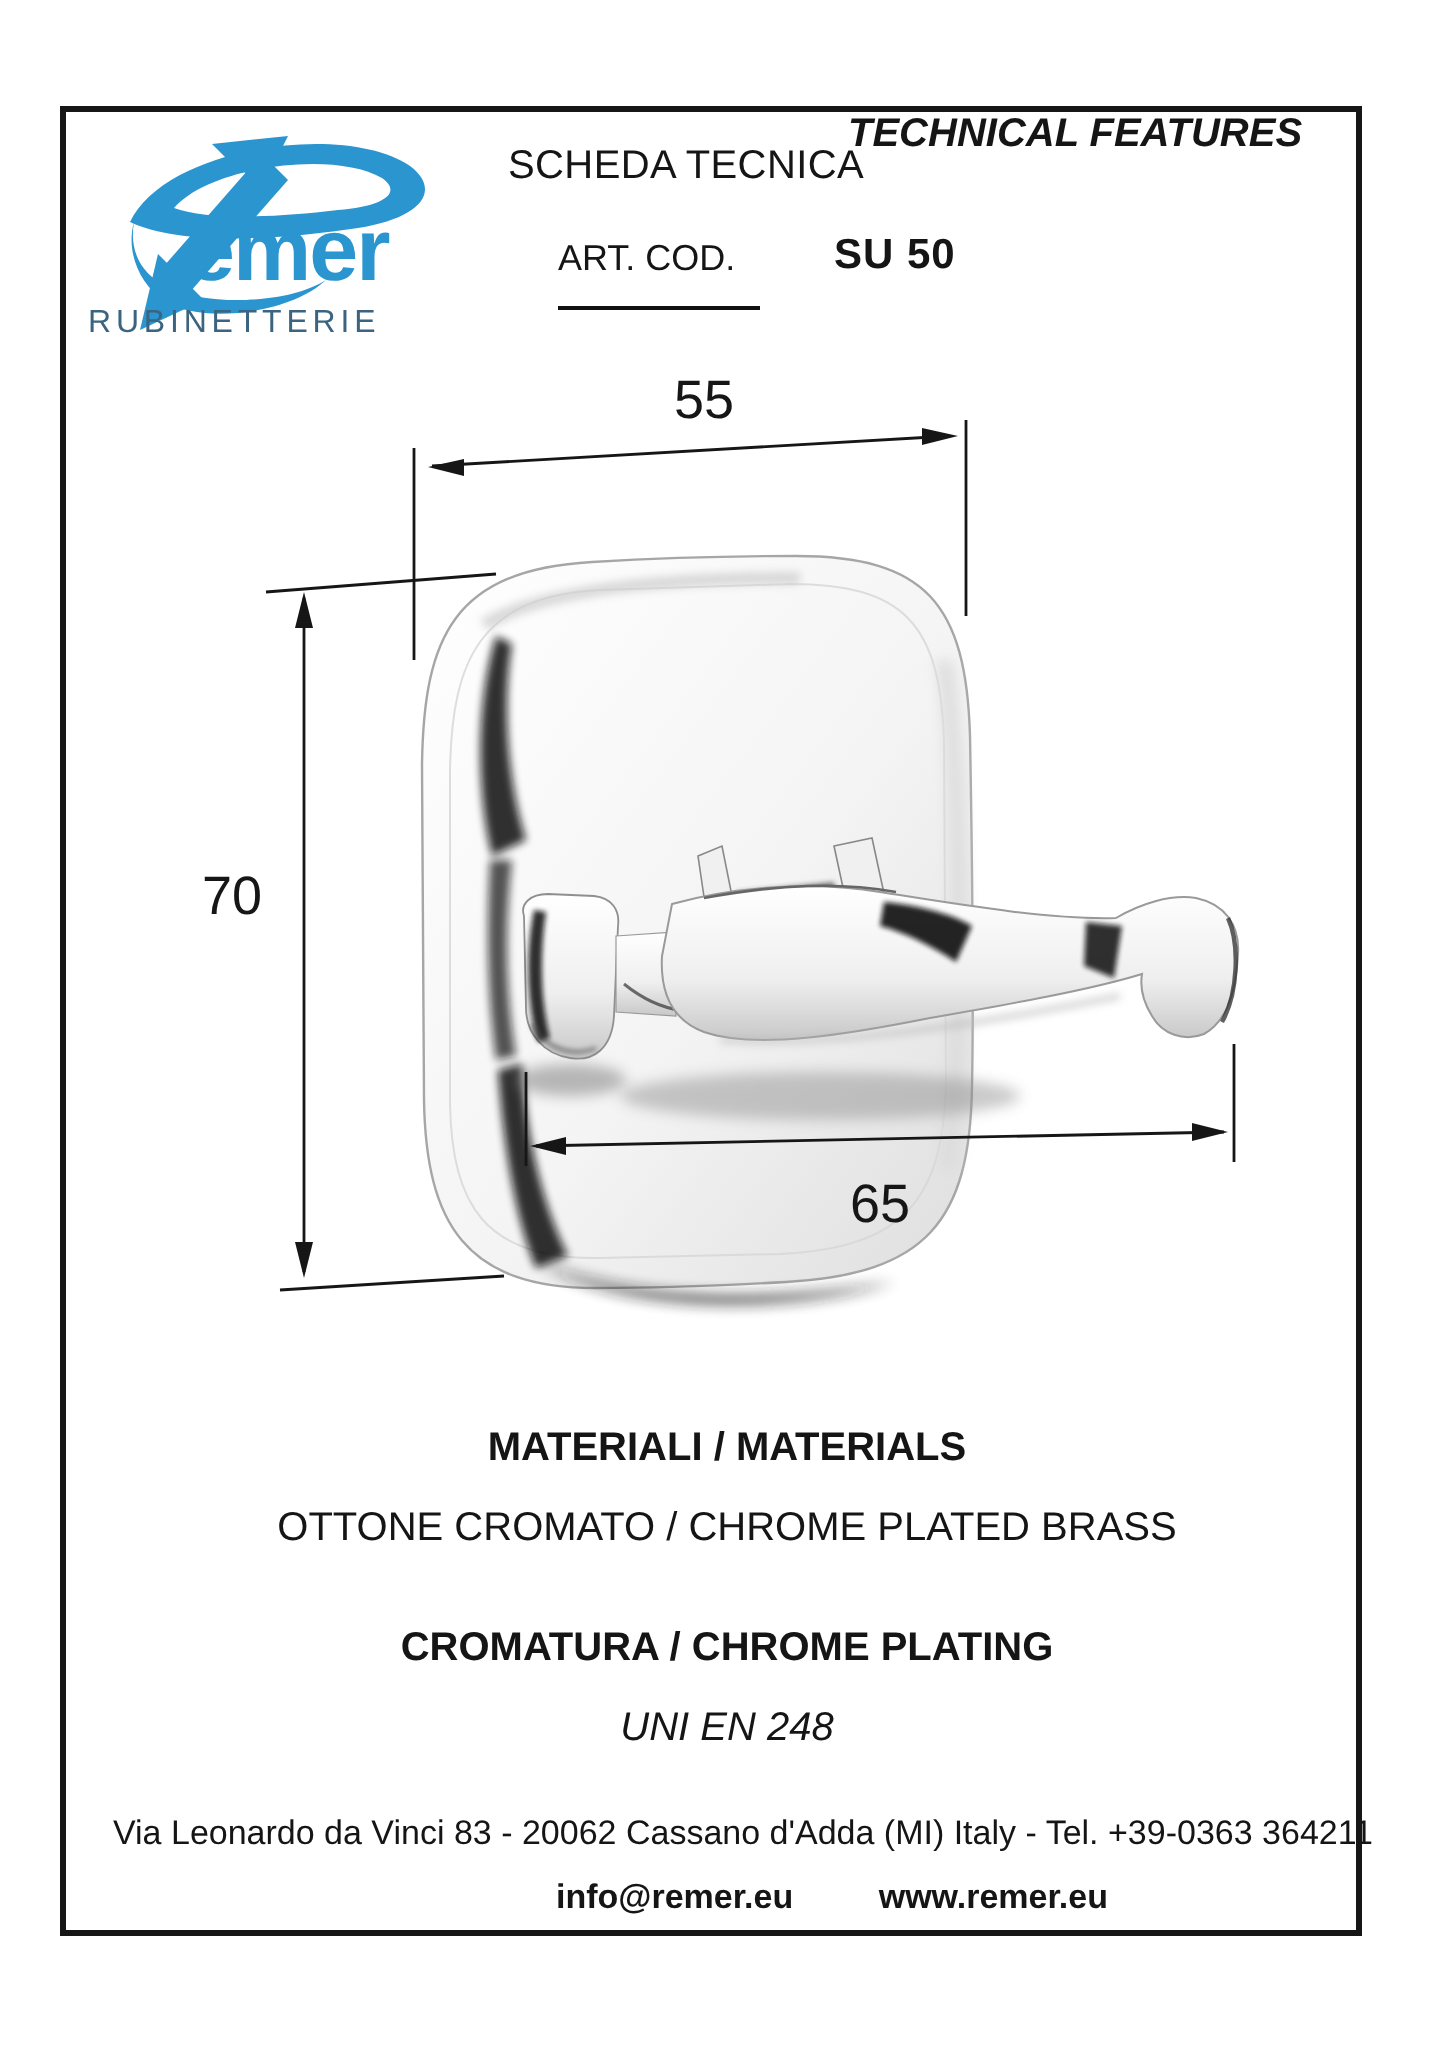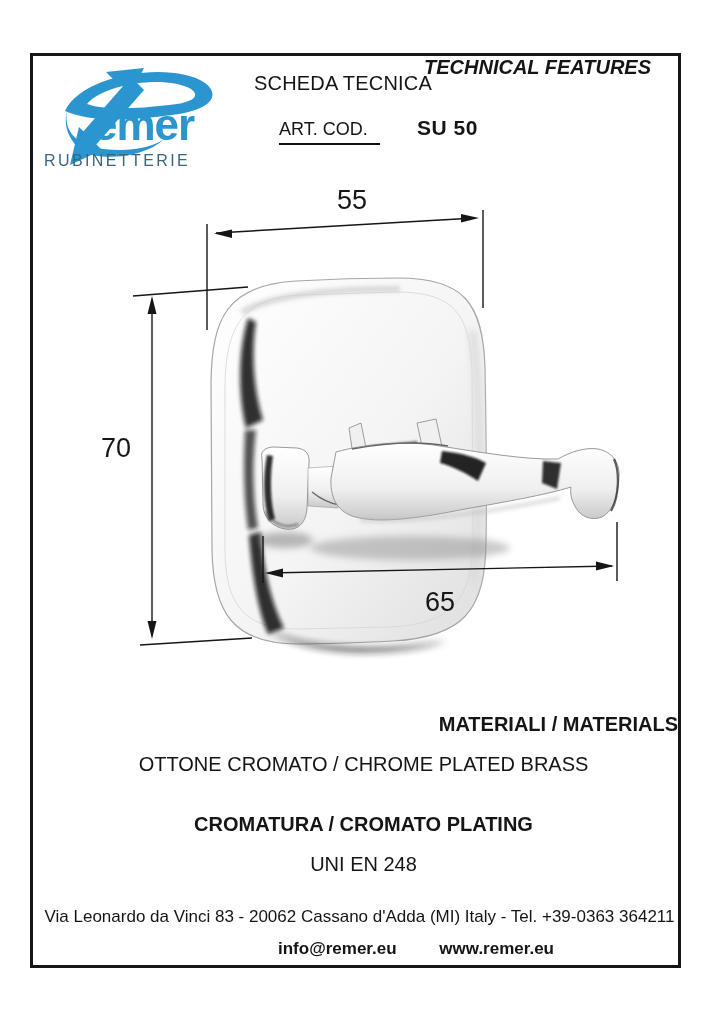--- a/index.html
+++ b/index.html
@@ -3,30 +3,30 @@
 <meta charset="utf-8">
 <style>
   html,body{margin:0;padding:0;background:#fff;}
   body{width:723px;height:1024px;position:relative;overflow:hidden;
        font-family:"Liberation Sans",sans-serif;color:#151515;}
   .sheet{position:absolute;left:30px;top:53px;width:651px;height:915px;
          border:3px solid #161616;box-sizing:border-box;background:#fff;}
   .abs{position:absolute;}
   .title-it{left:185px;top:16px;font-size:20px;font-weight:normal;letter-spacing:.2px;margin-left:36px;}
   .title-en{left:391px;top:0;font-size:20px;font-weight:bold;font-style:italic;}
-  .artcod{left:246px;top:63px;font-size:18px;padding-right:12px;padding-bottom:3px;
+  .artcod{left:246px;top:63px;font-size:18px;padding-right:12px;padding-bottom:13px;
           border-bottom:2px solid #111;}
   .artcode{left:384px;top:60px;font-size:21px;font-weight:bold;letter-spacing:.5px;text-align:center;}
   .mline{left:0;width:645px;text-align:center;padding-left:16px;box-sizing:border-box;
          font-size:20px;}
-  .m1{top:657px;font-weight:bold;text-align:right;}
+  .m1{top:657px;font-weight:bold;}
   .m2{top:697px;text-align:center;}
   .m3{top:757px;font-weight:bold;}
-  .m4{top:797px;}
-  .f1{top:851px;left:4px;width:645px;text-align:center;font-size:17px;}
+  .m4{top:797px;font-style:italic;}
+  .f1{top:851px;left:16px;width:645px;text-align:center;font-size:17px;}
   .f2{top:883px;left:0;width:702px;text-align:center;font-size:17px;font-weight:bold;margin-left:32px;}
   .f2 span{display:inline-block;margin:0 19px;}
   svg text{font-family:"Liberation Sans",sans-serif;}
 </style>
 </head>
 <body>
 
 <div class="sheet">
 
   <svg class="abs" style="left:10px;top:5px;" width="175" height="112" viewBox="0 0 175 112">
@@ -138,21 +138,21 @@
       <polygon points="265,573 283,568.5 283,577.5"></polygon>
       <polygon points="614,566 596,561.5 596,570.5"></polygon>
     </g>
     <text x="352" y="209" font-size="27" fill="#161616" text-anchor="middle">55</text>
     <text x="116" y="457" font-size="27" fill="#161616" text-anchor="middle">70</text>
     <text x="440" y="611" font-size="27" fill="#161616" text-anchor="middle">65</text>
   </svg>
 
   <div class="abs mline m1">MATERIALI / MATERIALS</div>
   <div class="abs mline m2">OTTONE CROMATO / CHROME PLATED BRASS</div>
-  <div class="abs mline m3">CROMATURA / CROMATO PLATING</div>
+  <div class="abs mline m3">CROMATURA / CHROME PLATING</div>
   <div class="abs mline m4">UNI EN 248</div>
 
   <div class="abs f1">Via Leonardo da Vinci 83 - 20062 Cassano d'Adda (MI) Italy - Tel. +39-0363 364211</div>
   <div class="abs f2">
     <span>info@remer.eu</span>
     <span>www.remer.eu</span>
   </div>
 
 </div>
 

